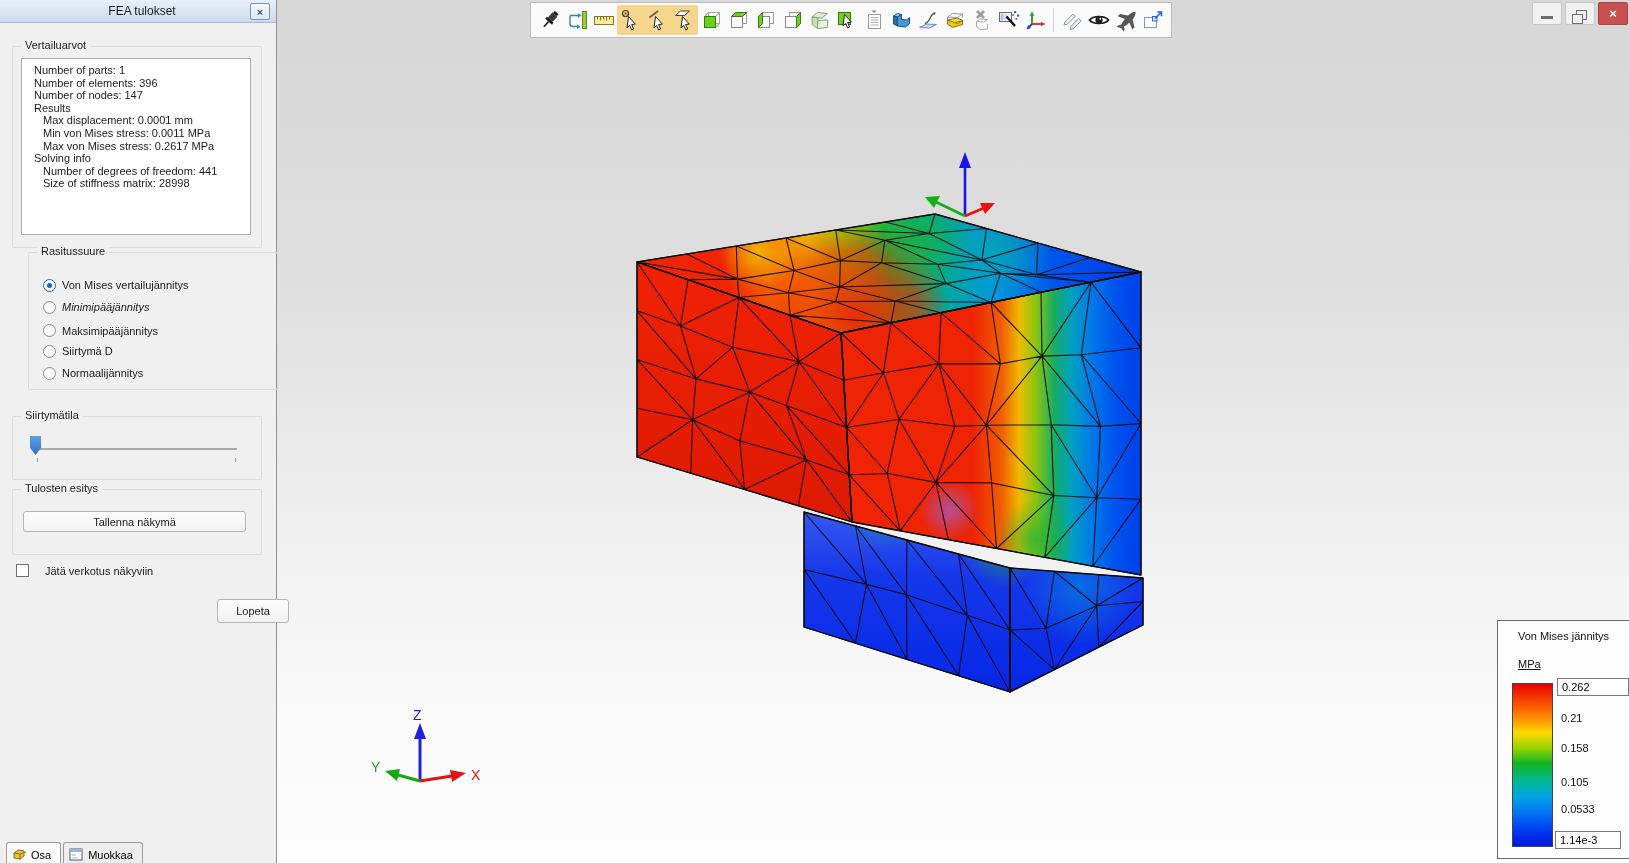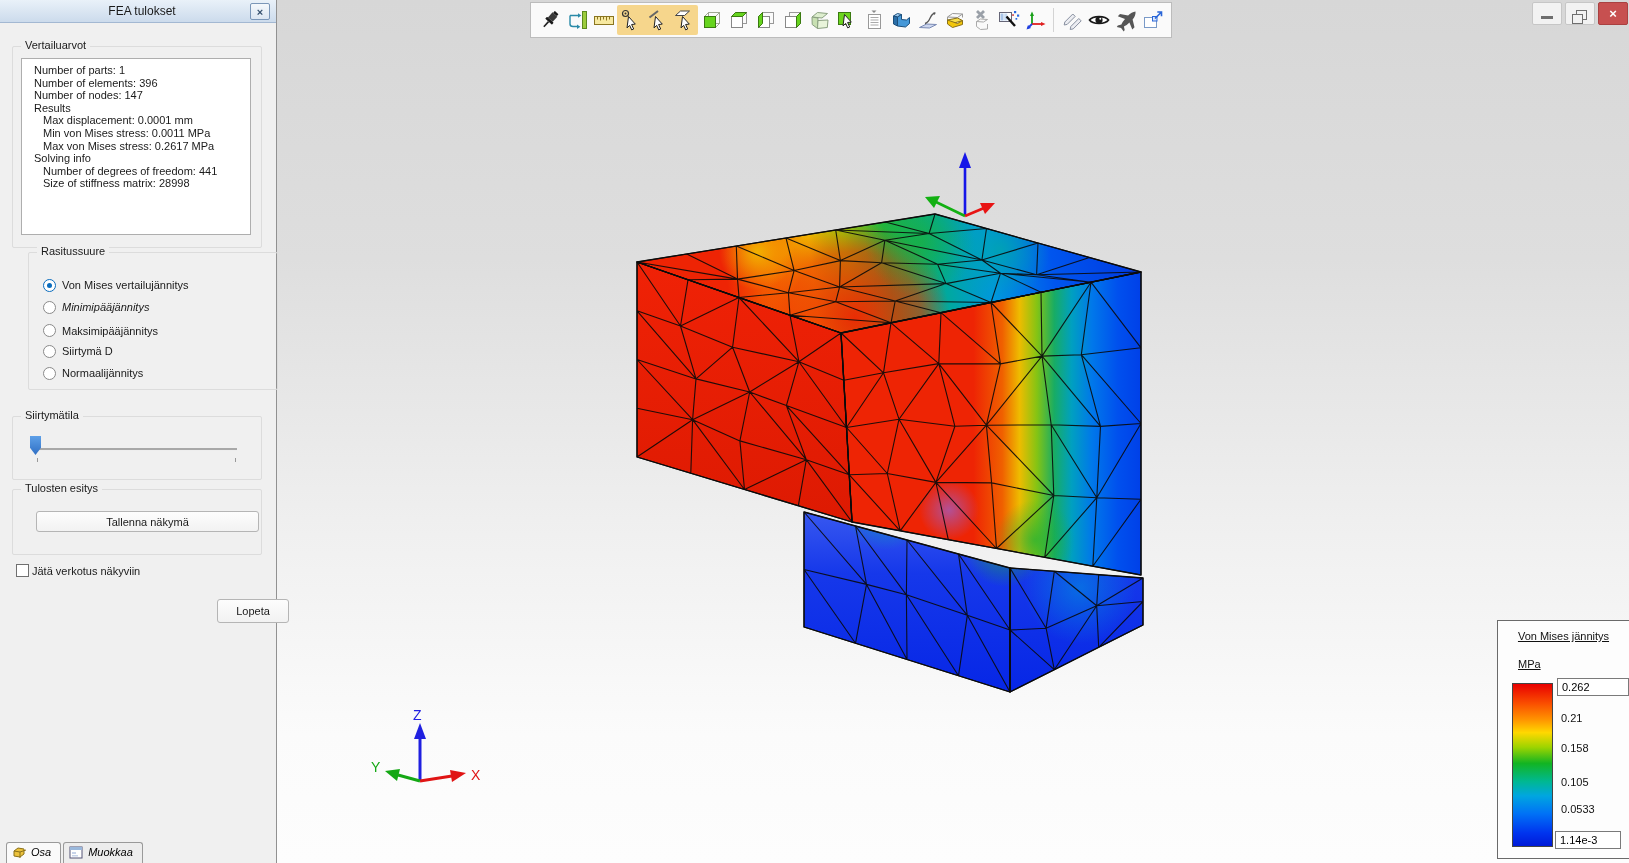--- a/index.html
+++ b/index.html
@@ -38,31 +38,31 @@
   .radio{width:13px;height:13px;border-radius:50%;background:#fff;border:1px solid #8a8a8a;box-sizing:border-box;}
   .radio.sel{border:1px solid #0a6cbd;position:relative;}
   .radio.sel:after{content:"";position:absolute;left:3px;top:3px;width:5px;height:5px;border-radius:50%;background:#0a6cbd;}
   .track{position:absolute;left:22px;right:24px;top:31px;height:2px;background:#a8a8a8;border-bottom:1px solid #eee;}
   .thumb{position:absolute;left:17px;top:19px;width:11px;height:19px;background:linear-gradient(#5ea0e8,#2f6fc4);
          clip-path:polygon(0 0,100% 0,100% 62%,50% 100%,0 62%);}
   .tick{position:absolute;top:41px;width:1px;height:4px;background:#999;}
   .btn{background:linear-gradient(#fdfdfd,#f2f2f2);border:1px solid #b5b5b5;border-radius:3px;
        font-family:"Liberation Sans",sans-serif;font-size:11px;color:#1a1a1a;
        display:flex;align-items:center;justify-content:center;}
-  .cbrow{position:absolute;left:16px;top:564px;display:flex;align-items:center;gap:3px;}
+  .cbrow{position:absolute;left:16px;top:564px;display:flex;align-items:center;gap:16px;}
   .cbox{width:13px;height:13px;background:#fff;border:1px solid #707070;box-sizing:border-box;}
   
   .tabs{position:absolute;left:6px;bottom:0;height:21px;display:flex;gap:2px;font-size:11px;}
-  .tab{display:flex;align-items:flex-start;gap:5px;padding:3px 9px 0 5px;border:1px solid #9a9a9a;border-bottom:none;
-       border-radius:3px 3px 0 0;background:#ededed;font-style:italic;}
+  .tab{display:flex;align-items:center;gap:5px;padding:3px 9px 0 5px;border:1px solid #9a9a9a;border-bottom:none;
+       border-radius:3px 3px 0 0;background:#ededed;}
   .tab.active{background:#fafafa;}
   
   .legend{position:absolute;left:1497px;top:620px;width:131px;height:237px;background:#fdfdfd;
           border:1px solid #6a6a6a;font-size:11px;color:#111;}
-  .leg-title{position:absolute;top:9px;left:0;width:100%;text-align:center;text-decoration:underline;}
+  .leg-title{position:absolute;top:9px;left:0;width:100%;text-align:center;}
   .leg-unit{position:absolute;top:37px;left:20px;text-decoration:underline;}
   .leg-bar{position:absolute;left:14px;top:62px;width:39px;height:162px;border:1px solid #444;
            background:linear-gradient(180deg,#e80000 0%,#fa4e00 12%,#ff9400 22%,#ffd800 30%,#9ed400 39%,
                        #12b422 49%,#00b890 60%,#00a6e0 69%,#0072f6 80%,#0034ee 92%,#001ad8 100%);}
   .leg-in{position:absolute;left:59px;width:62px;height:14px;border:1px solid #7a7a7a;background:#fff;
           font-family:"Liberation Sans",sans-serif;font-size:11px;padding:1px 4px;}
   .leg-tick{position:absolute;left:63px;}
 </style>
 </head>
 <body>
@@ -454,21 +454,21 @@
     <div class="group" style="left:12px;top:416px;width:248px;height:62px;">
       <span class="glabel">Siirtymätila</span>
       <div class="track"></div>
       <div class="thumb"></div>
       <div class="tick" style="left:24px;"></div>
       <div class="tick" style="right:25px;"></div>
     </div>
 
     <div class="group" style="left:12px;top:489px;width:248px;height:64px;">
       <span class="glabel">Tulosten esitys</span>
-      <div class="btn" style="position:absolute;left:23px;top:21px;width:221px;height:19px;">Tallenna näkymä</div>
+      <div class="btn" style="position:absolute;left:10px;top:21px;width:221px;height:19px;">Tallenna näkymä</div>
     </div>
 
     <div class="cbrow">
       <span class="cbox"></span>
       <span>Jätä verkotus näkyviin</span>
     </div>
 
     <div class="btn" style="position:absolute;left:185px;top:599px;width:70px;height:22px;margin-left:32px;">Lopeta</div>
   </div>
 

